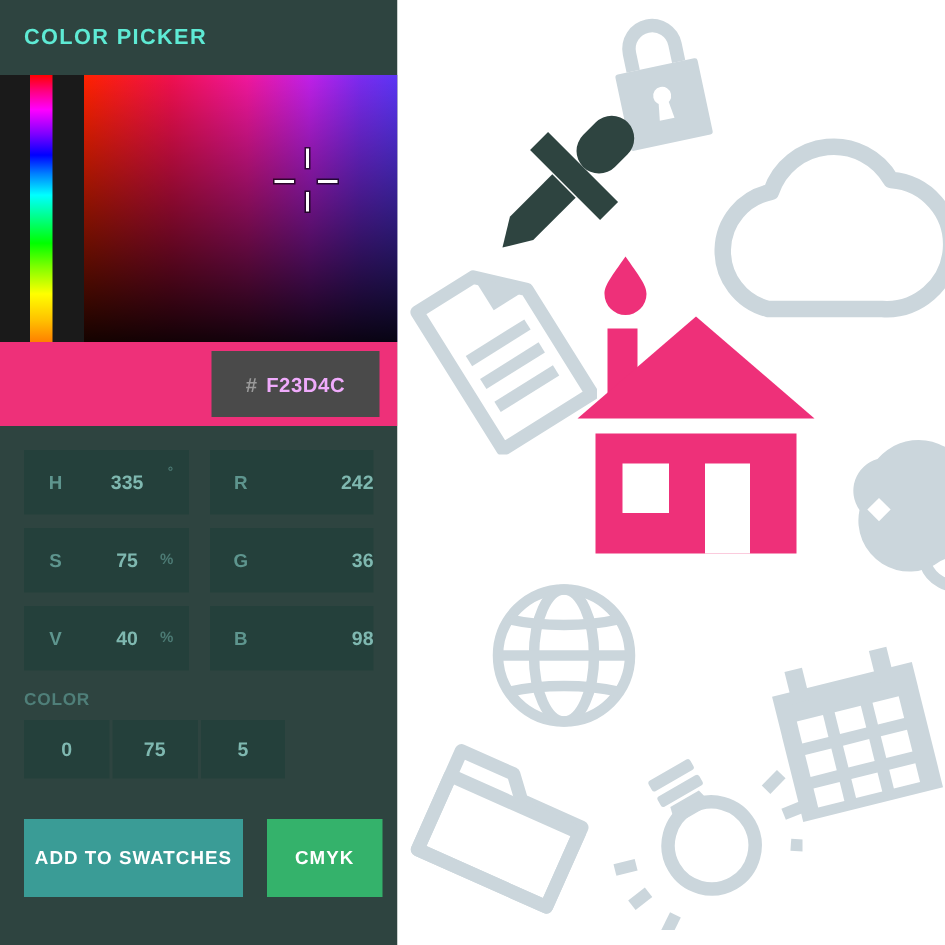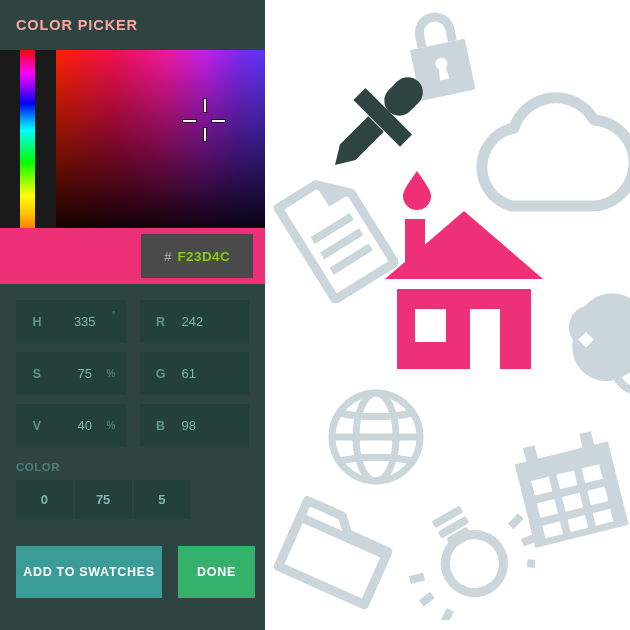--- a/index.html
+++ b/index.html
@@ -17,21 +17,21 @@
     background:#2E4440;
   }
 
   
   #panel-header {
     height:50px;
     display:flex; align-items:center;
     padding-left:16px;
   }
   #panel-title {
-    color:#fca5a5;
+    color:#5eead4;
     font-size:14.5px;
     font-weight:bold;
     letter-spacing:0.9px;
   }
 
   
   #gradient-area {
     position:relative;
     height:178px;
     background:#1A1A1A;
@@ -84,51 +84,51 @@
     display:flex; align-items:center; justify-content:flex-end;
     padding-right:12px;
   }
   #hex-field {
     background:#4A4A4A;
     width:112px; height:44px;
     display:flex; align-items:center; justify-content:center;
     gap:6px;
   }
   #hex-hash { color:#9A9A9A; font-size:13.5px; font-weight:bold; }
-  #hex-value { color:#84cc16; font-size:13.5px; font-weight:bold; letter-spacing:0.4px; }
+  #hex-value { color:#f0abfc; font-size:13.5px; font-weight:bold; letter-spacing:0.4px; }
 
   
   #fields-grid {
     padding:16px 16px 0 16px;
     display:grid;
     grid-template-columns:1fr 1fr;
     column-gap:14px;
     row-gap:9px;
   }
   .field-box {
     background:#24403B;
     height:43px;
     display:flex; align-items:center;
     position:relative;
   }
   .field-label {
     color:#5E958E; font-size:12.5px; font-weight:bold;
     width:42px; text-align:center;
   }
   .field-value {
-    color:#7FB8B0; font-size:13px; font-weight:normal;
+    color:#7FB8B0; font-size:13px; font-weight:bold;
     flex:1; text-align:center;
     padding-right:14px;
   }
   .field-unit {
     position:absolute; right:10px;
     color:#4C7A74; font-size:10px; font-weight:bold;
   }
   .field-unit.deg { font-size:9px; top:9px; }
-  .field-box.rgb .field-value { padding-right:0; text-align:left; }
+  .field-box.rgb .field-value { padding-right:0; text-align:right; }
 
   
   #cmyk-section { padding:14px 16px 0 16px; }
   #cmyk-title {
     color:#4F7F79; font-size:11.5px; font-weight:bold;
     letter-spacing:0.5px; margin-bottom:7px;
   }
   #cmyk-row {
     display:grid; grid-template-columns:repeat(4,1fr);
     column-gap:2px;
@@ -207,21 +207,21 @@
     </div>
 
     <div class="field-box">
       <span class="field-label">S</span>
       <span class="field-value">75</span>
       <span class="field-unit">%</span>
     </div>
 
     <div class="field-box rgb">
       <span class="field-label">G</span>
-      <span class="field-value">61</span>
+      <span class="field-value">36</span>
     </div>
 
     <div class="field-box">
       <span class="field-label">V</span>
       <span class="field-value">40</span>
       <span class="field-unit">%</span>
     </div>
 
     <div class="field-box rgb">
       <span class="field-label">B</span>
@@ -234,21 +234,21 @@
     <div id="cmyk-title">COLOR</div>
     <div id="cmyk-row">
       <div class="cmyk-cell">0</div>
       <div class="cmyk-cell">75</div>
       <div class="cmyk-cell">5</div>
     </div>
   </div>
 
   <div id="button-row">
     <button class="action-btn" id="add-swatches-btn">ADD TO SWATCHES</button>
-    <button class="action-btn" id="done-btn">DONE</button>
+    <button class="action-btn" id="done-btn">CMYK</button>
   </div>
 
 </div>
 
 <div id="illustration-panel">
 
   <svg class="deco" style="left:125px; top:2px;" width="100" height="110" viewBox="0 0 100 110">
     <g transform="rotate(-12 50 55)" fill="#CBD6DC">
       <path d="M30 42 v-12 a20 20 0 0 1 40 0 v12 h-9 v-12 a11 11 0 0 0 -22 0 v12 z"></path>
       <rect x="22" y="42" width="56" height="52" rx="2"></rect>

